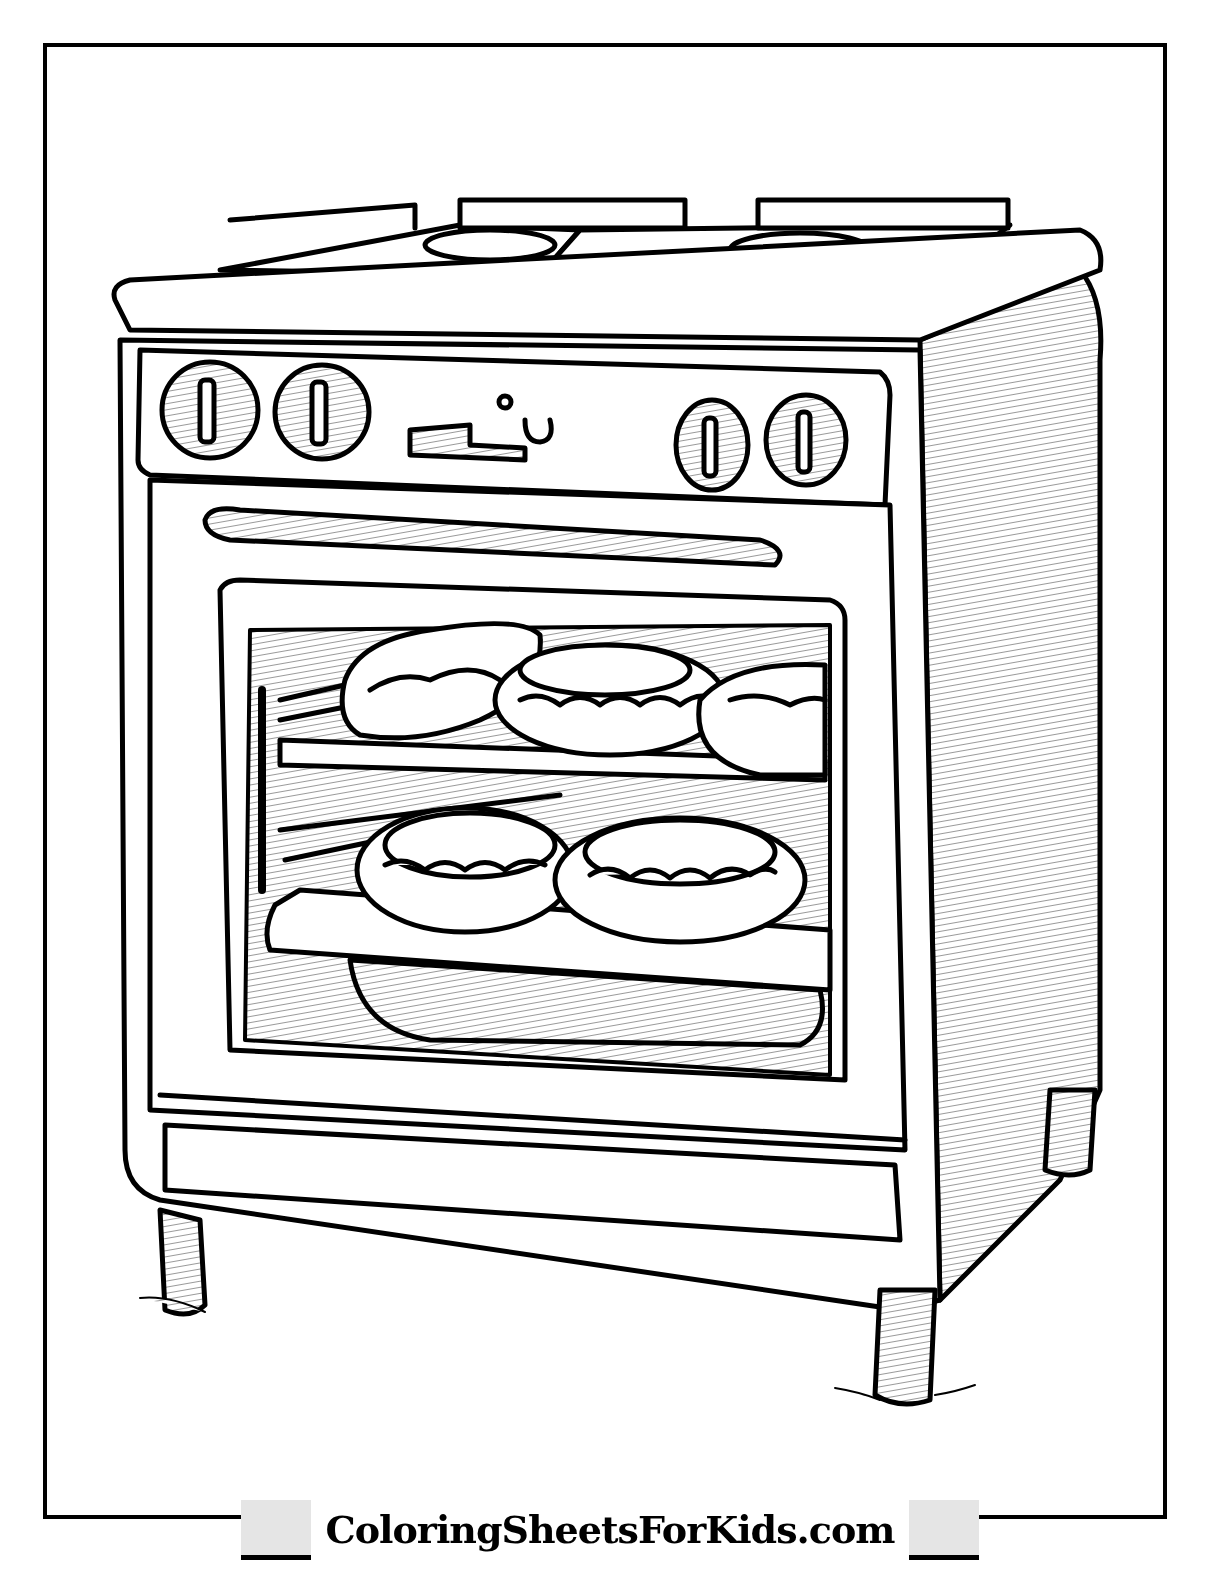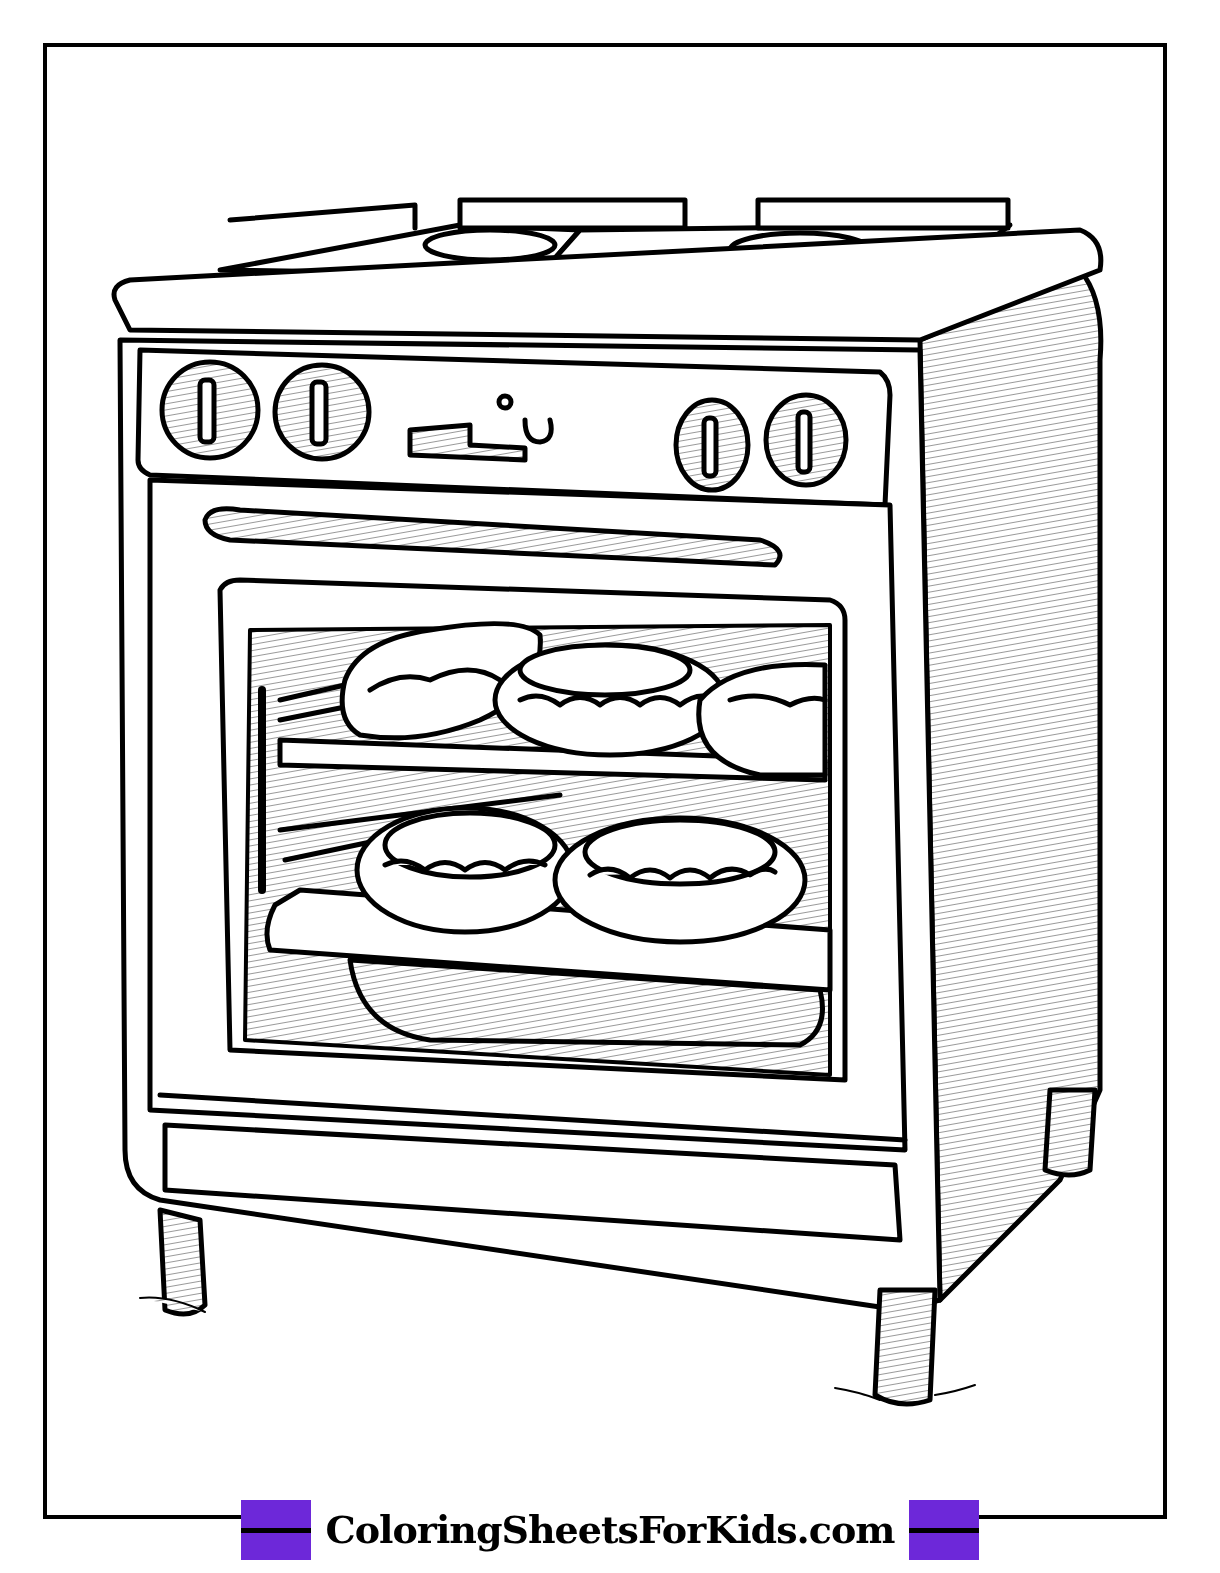--- a/index.html
+++ b/index.html
@@ -2,21 +2,21 @@
 <html><head>
 <meta charset="utf-8">
 <style>
   html,body{margin:0;padding:0;background:#ffffff;}
   body{width:1220px;height:1573px;position:relative;overflow:hidden;font-family:"DejaVu Serif",serif;}
   .frame{position:absolute;left:43px;top:43px;width:1124px;height:1476px;border:4px solid #000;box-sizing:border-box;}
   .art{position:absolute;left:0;top:0;width:1220px;height:1573px;}
   .footer{position:absolute;left:0;top:1500px;width:1220px;height:60px;display:flex;align-items:center;justify-content:center;background:transparent;}
   .footer .dash{display:inline-block;width:70px;height:5px;background:#000;}
   .footer .brand{font-family:"DejaVu Serif",serif;font-weight:bold;font-size:38px;letter-spacing:-1px;color:#000;padding:0 14px;background:#fff;line-height:60px;}
-  .footer-wrap{display:flex;align-items:center;background:#6d28d9;}
+  .footer-wrap{display:flex;align-items:flex-end;background:#e5e5e5;}
 </style>
 </head>
 <body>
 
 <div class="frame"></div>
 
 <svg class="art" viewBox="0 0 1220 1573" xmlns="http://www.w3.org/2000/svg">
   <defs>
     <pattern id="hatch" width="6" height="6" patternUnits="userSpaceOnUse" patternTransform="rotate(80)">
       <rect width="6" height="6" fill="#fff"></rect>

